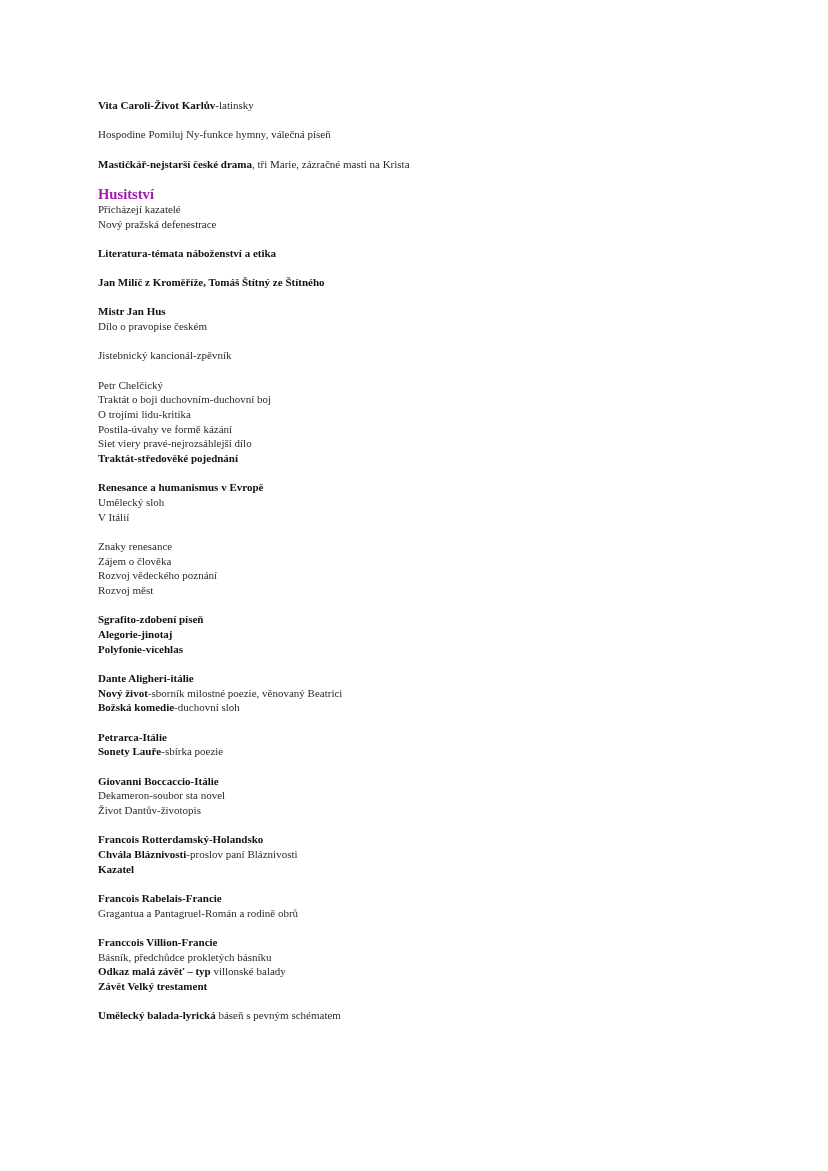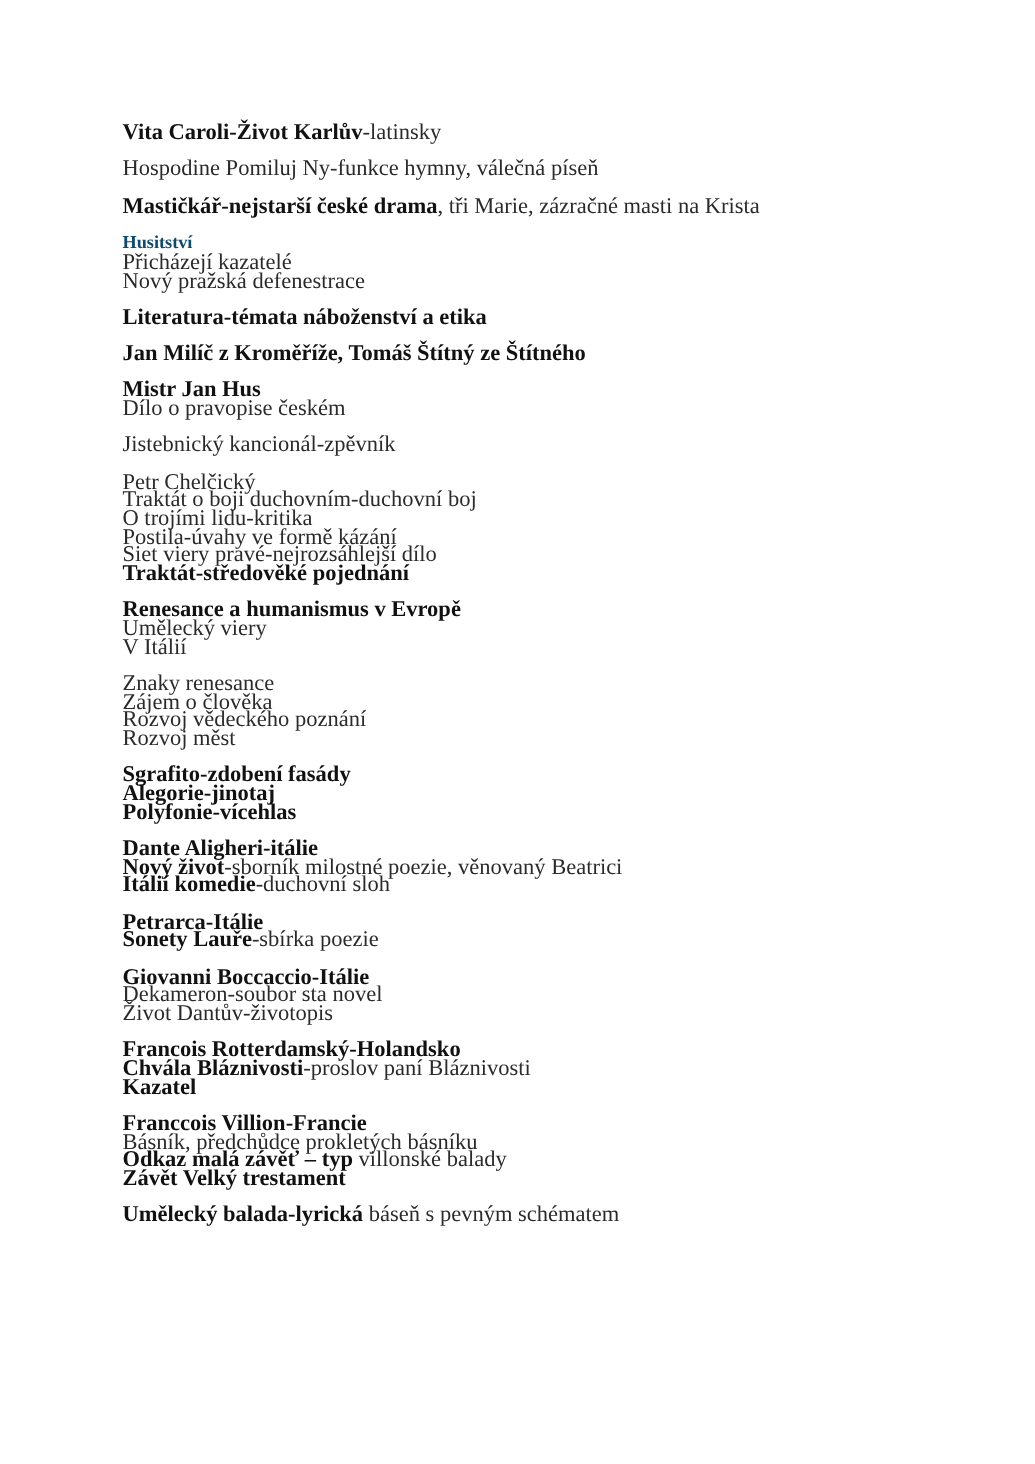--- a/index.html
+++ b/index.html
@@ -18,36 +18,36 @@
     .page {
       position: absolute;
       left: 98px;
       top: 98px;
       width: 660px;
     }
     .para {
       margin: 0 0 14.6px 0;
     }
     .line {
-      font-size: 18px;
+      font-size: 11px;
       line-height: 14.7px;
       height: 14.7px;
       white-space: nowrap;
       color: #2a2a2a;
     }
     .line b {
       font-weight: bold;
       color: #111111;
     }
     .line.heading {
       font-size: 14.6px;
       line-height: 16px;
       height: 16px;
       font-weight: bold;
-      color: #0c4a6e;
+      color: #a21caf;
     }
   </style>
 </head>
 <body>
 
 <div class="page" id="doc">
     <div class="para">
       <div class="line"><b>Vita Caroli-Život Karlův</b><span>-latinsky</span></div>
     </div>
     <div class="para">
@@ -77,54 +77,58 @@
     <div class="para">
       <div class="line"><span>Petr Chelčický</span></div>
       <div class="line"><span>Traktát o boji duchovním-duchovní boj</span></div>
       <div class="line"><span>O trojími lidu-kritika</span></div>
       <div class="line"><span>Postila-úvahy ve formě kázání</span></div>
       <div class="line"><span>Siet viery pravé-nejrozsáhlejší dílo</span></div>
       <div class="line"><b>Traktát-středověké pojednání</b></div>
     </div>
     <div class="para">
       <div class="line"><b>Renesance a humanismus v Evropě</b></div>
-      <div class="line"><span>Umělecký viery</span></div>
+      <div class="line"><span>Umělecký sloh</span></div>
       <div class="line"><span>V Itálií</span></div>
     </div>
     <div class="para">
       <div class="line"><span>Znaky renesance</span></div>
       <div class="line"><span>Zájem o člověka</span></div>
       <div class="line"><span>Rozvoj vědeckého poznání</span></div>
       <div class="line"><span>Rozvoj měst</span></div>
     </div>
     <div class="para">
-      <div class="line"><b>Sgrafito-zdobení fasády</b></div>
+      <div class="line"><b>Sgrafito-zdobení píseň</b></div>
       <div class="line"><b>Alegorie-jinotaj</b></div>
       <div class="line"><b>Polyfonie-vícehlas</b></div>
     </div>
     <div class="para">
       <div class="line"><b>Dante Aligheri-itálie</b></div>
       <div class="line"><b>Nový život</b><span>-sborník milostné poezie, věnovaný Beatrici</span></div>
-      <div class="line"><b>Itálií komedie</b><span>-duchovní sloh</span></div>
+      <div class="line"><b>Božská komedie</b><span>-duchovní sloh</span></div>
     </div>
     <div class="para">
       <div class="line"><b>Petrarca-Itálie</b></div>
       <div class="line"><b>Sonety Lauře</b><span>-sbírka poezie</span></div>
     </div>
     <div class="para">
       <div class="line"><b>Giovanni Boccaccio-Itálie</b></div>
       <div class="line"><span>Dekameron-soubor sta novel</span></div>
       <div class="line"><span>Život Dantův-životopis</span></div>
     </div>
     <div class="para">
       <div class="line"><b>Francois Rotterdamský-Holandsko</b></div>
       <div class="line"><b>Chvála Bláznivosti</b><span>-proslov paní Bláznivosti</span></div>
       <div class="line"><b>Kazatel</b></div>
     </div>
     <div class="para">
+      <div class="line"><b>Francois Rabelais-Francie</b></div>
+      <div class="line"><span>Gragantua a Pantagruel-Román a rodině obrů</span></div>
+    </div>
+    <div class="para">
       <div class="line"><b>Franccois Villion-Francie</b></div>
       <div class="line"><span>Básník, předchůdce prokletých básníku</span></div>
       <div class="line"><b>Odkaz malá závěť – typ</b><span> villonské balady</span></div>
       <div class="line"><b>Závět Velký trestament</b></div>
     </div>
     <div class="para">
       <div class="line"><b>Umělecký balada-lyrická</b><span> báseň s pevným schématem</span></div>
     </div>
   </div>
 

